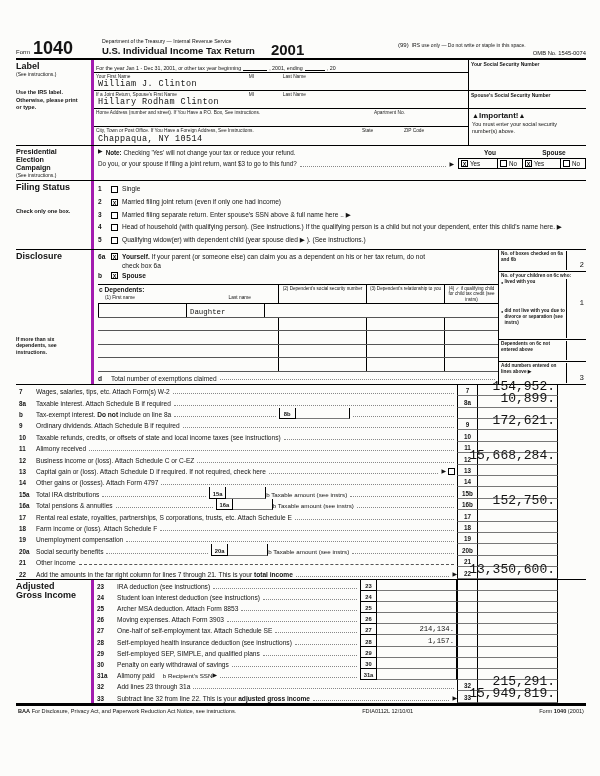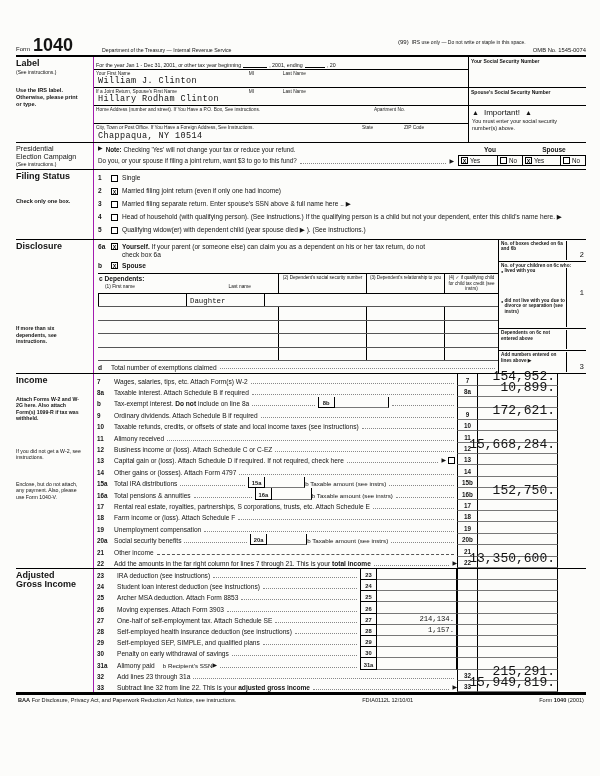--- a/index.html
+++ b/index.html
@@ -21,46 +21,46 @@
   .hdept{font-size:5.2px}
   .htrow{display:flex;align-items:flex-end;gap:16px}
   .htitle{font-size:9.5px;font-weight:700;white-space:nowrap}
   .hyear{font-size:15px;font-weight:700;line-height:.8}
   .hright{width:188px;flex:none;font-size:5px}
   .hr1{display:flex;gap:3px;align-items:flex-end}
   .h99{font-size:6px}
   .homb{text-align:right;font-size:5.8px;margin-top:2px}
   
   .lblk{display:flex;border-bottom:1px solid #000}
-  .side{width:78px;flex:none;border-right:1px solid #a21caf;padding:2px 12px 2px 0}
+  .side{width:78px;flex:none;border-right:3px solid #a21caf;padding:2px 12px 2px 0}
   .sttl{font-size:9px;font-weight:700;line-height:1.05}
   .snote{font-size:5px}
   .suse{font-size:5.6px;font-weight:700;margin-top:12px;line-height:1.3}
   .fields{flex:1;display:flex;flex-direction:column}
   .yr{height:13px;border-bottom:1px solid #000;display:flex;align-items:flex-end;font-size:5.3px;padding:0 2px 1px;white-space:nowrap}
   .blank{border-bottom:1px solid #000;height:5px;flex:none;margin:0 2px}
   .w24{width:24px}.w20{width:20px}
   .frow{height:18px;border-bottom:1px solid #000;position:relative;padding:1px 2px}
   .frow.last{border-bottom:0}
   .flab{display:flex;font-size:4.8px;color:#222}
   .fl1{flex:1}.flmi{width:34px}.fllast{flex:1.2}
   .flapt{width:92px}.flst{width:42px}.flzip{width:62px}
   .fval{position:absolute;left:4px;bottom:1px;font-size:8.5px;letter-spacing:.4px}
   .ssncol{width:118px;flex:none;border-left:1px solid #000;display:flex;flex-direction:column}
   .ssnbox{border-bottom:1px solid #000;font-size:5px;font-weight:700;padding:1px 2px}
   .ssn1{height:31px}.ssn2{height:18px}
   .impbox{flex:1;padding:2px 3px}
-  .imp1{font-size:8px;font-weight:400;display:flex;gap:5px;align-items:center}
+  .imp1{font-size:8px;font-weight:700;display:flex;align-items:center}
   .imp1 .tri{font-size:7px}
   .imp2{font-size:5.5px;margin-top:1px;line-height:1.2}
   
   .sec{display:flex;border-bottom:1px solid #000}
   .main{flex:1;padding:2px 0 2px 4px;display:flex;flex-direction:column}
   
-  .psttl{font-size:7.2px;font-weight:400;line-height:1.1}
+  .psttl{font-size:7.2px;font-weight:700;line-height:1.1}
   .prow1{display:flex;align-items:flex-end;font-size:6.3px;gap:3px}
   .ys{margin-left:auto;display:flex;width:128px;flex:none}
   .ys span{flex:1;text-align:center;font-weight:700;font-size:6.5px}
   .prow2{display:flex;align-items:center;font-size:6.3px;margin-top:2px}
   .pcells{margin-left:4px;display:flex;width:128px;flex:none;border:1px solid #000}
   .pcell{display:flex;align-items:center;gap:2px;padding:1px 2px;font-size:6.3px}
   .pcell+.pcell{border-left:1px solid #000}
   .pc1{width:38px}.pc2{width:25px}
   
   .fsrow{display:flex;font-size:6.6px;line-height:1.35;margin:2px 0;align-items:flex-start}
@@ -125,20 +125,24 @@
 
 <div class="page">
 
   <div class="hdr">
     <div class="hform">
       <span class="w">Form</span>
       <span class="n">1040</span>
     </div>
     <div class="hmid">
       <div class="hdept">Department of the Treasury — Internal Revenue Service</div>
+      <div class="htrow">
+        <span class="htitle">U.S. Individual Income Tax Return</span>
+        <span class="hyear">2001</span>
+      </div>
     </div>
     <div class="hright">
       <div class="hr1">
         <span class="h99">(99)</span>
         <span>IRS use only — Do not write or staple in this space.</span>
       </div>
       <div class="homb">OMB No. 1545-0074</div>
     </div>
   </div>
 
@@ -365,26 +369,20 @@
         </div>
         <div class="rblk rlast">
           <div class="rtxt"><span>Add numbers entered on lines above</span> <span>▶</span></div>
           <div class="rval mono">3</div>
         </div>
       </div>
     </div>
   </div>
 
   <div class="sec">
-    <div class="side">
-      <div class="sttl">Income</div>
-      <div class="isn sn1">Attach Forms W-2 and W-2G here. Also attach Form(s) 1099-R if tax was withheld.</div>
-      <div class="isn sn2">If you did not get a W-2, see instructions.</div>
-      <div class="isn sn3">Enclose, but do not attach, any payment. Also, please use Form 1040-V.</div>
-    </div>
     <div class="ilines">
       <div class="iln">
           <span class="no">7</span>
           <span class="desc">Wages, salaries, tips, etc. Attach Form(s) W-2</span>
           <span class="dots"></span>
           <span class="ref">7</span>
           <span class="amt mono">154,952.</span>
         </div>
       <div class="iln">
           <span class="no">8a</span>

